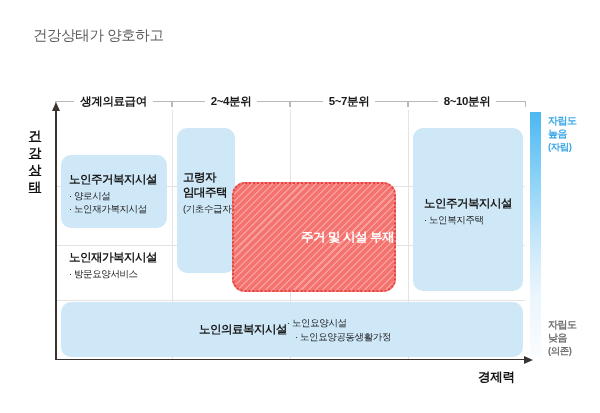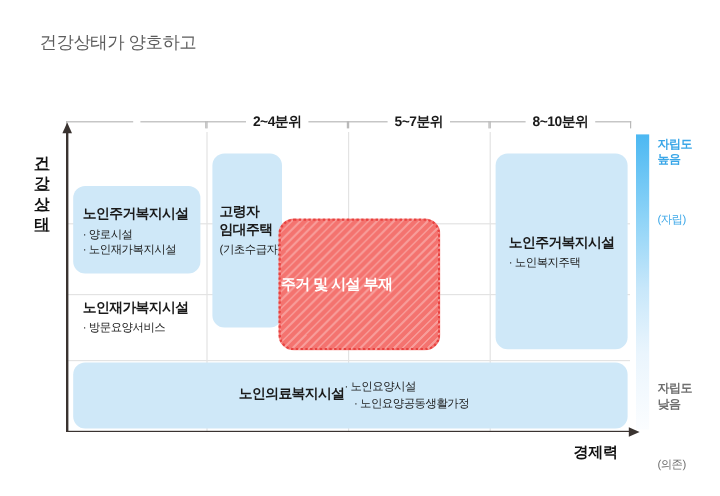--- a/index.html
+++ b/index.html
@@ -200,36 +200,36 @@
     letter-spacing: -0.4px;
     line-height: 14px;
     white-space: nowrap;
   }
 
   
   #gap-box {
     position: absolute;
     left: 232px;
     top: 182px;
-    width: 135px;
+    width: 164px;
     height: 110px;
     border-radius: 13px;
     border: 2px dotted #e8413f;
     background-color: #f4736f;
     background-image: repeating-linear-gradient(
       -45deg,
       rgba(255, 255, 255, 0.30) 0px,
       rgba(255, 255, 255, 0.30) 1.5px,
       rgba(255, 255, 255, 0) 1.5px,
       rgba(255, 255, 255, 0) 5px
     );
     box-sizing: border-box;
     display: flex;
     align-items: center;
-    justify-content: flex-start;
+    justify-content: flex-end;
   }
   #gap-box .gap-label {
     font-size: 12.5px;
     font-weight: 700;
     color: #ffffff;
     letter-spacing: -0.5px;
     white-space: nowrap;
   }
 
   
@@ -250,37 +250,37 @@
   }
   .legend-text .lt-line1,
   .legend-text .lt-line2 {
     font-size: 10px;
     font-weight: 700;
     display: block;
     white-space: nowrap;
   }
   .legend-text .lt-line3 {
     font-size: 9.5px;
-    font-weight: 400;
+    font-weight: 700;
     display: block;
     white-space: nowrap;
-    margin-top: 37px;
   }
   #legend-top { top: 114px; color: #3ba7e8; }
   #legend-bottom { top: 318px; color: #6f6f6f; }
 </style>
 </head>
 <body>
 
 <div id="page">
 
   <div class="title-sub">건강상태가 양호하고</div>
 
   <div class="col-header" style="left:55px; width:117px;">
     <span class="ch-rule left"></span>
+    <span class="ch-label">생계의료급여</span>
     <span class="ch-rule right"></span>
   </div>
 
   <div class="col-header" style="left:172px; width:118px;">
     <span class="ch-rule left"></span>
     <span class="ch-label">2~4분위</span>
     <span class="ch-rule right"></span>
   </div>
 
   <div class="col-header" style="left:290px; width:118px;">

